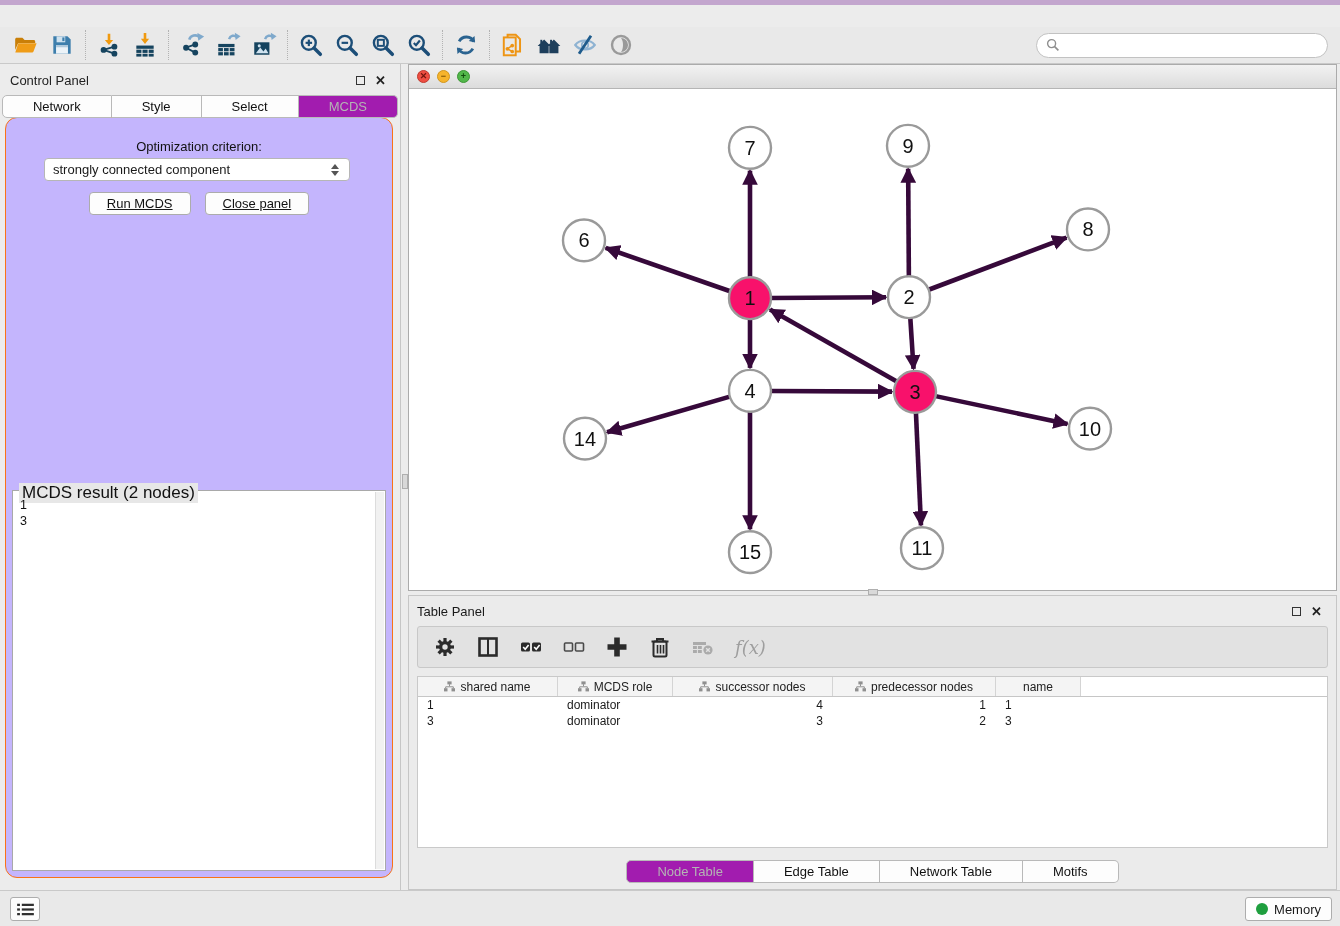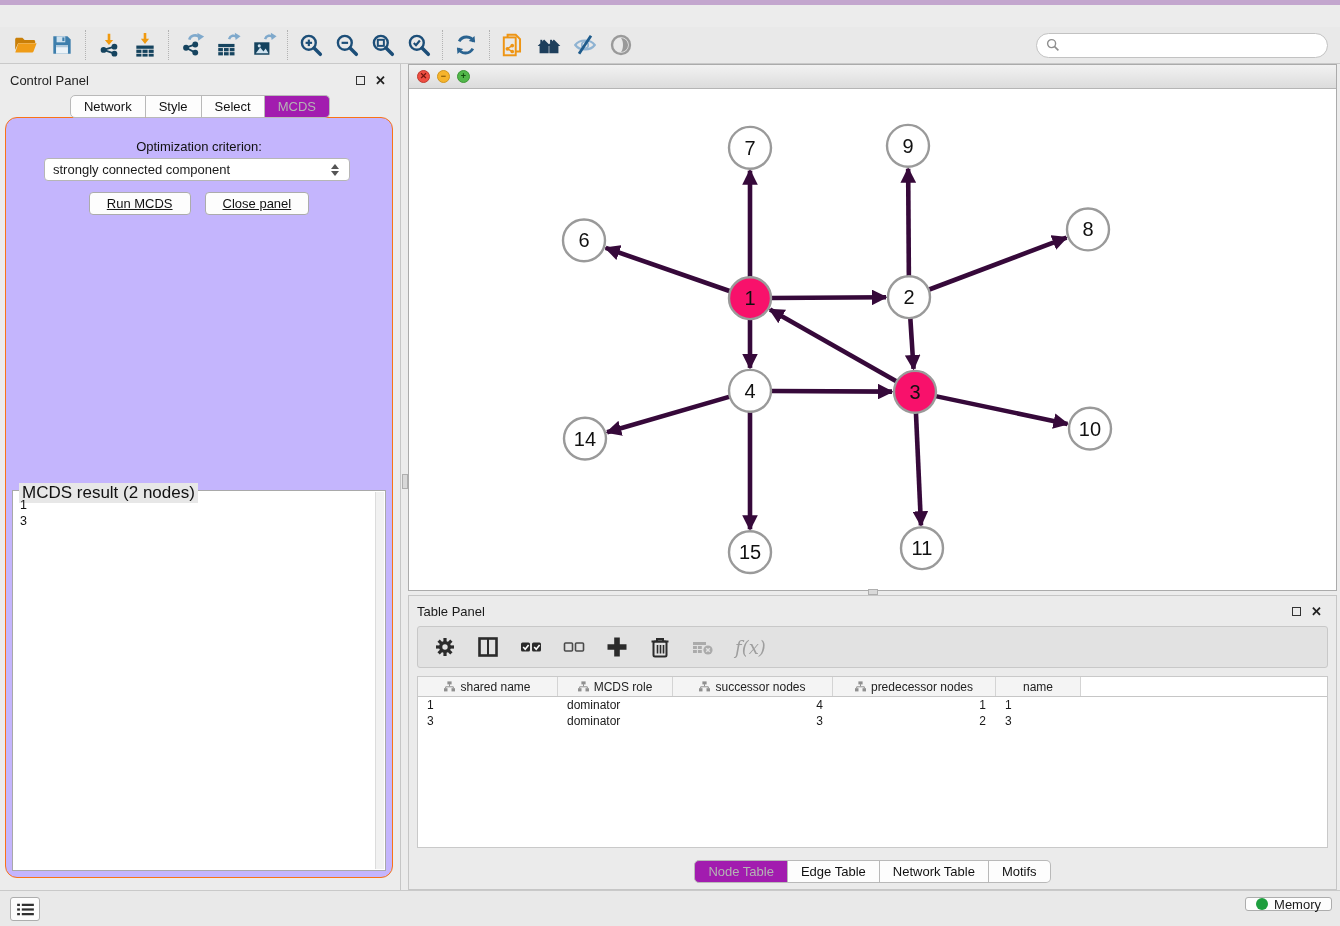--- a/index.html
+++ b/index.html
@@ -35,21 +35,21 @@
   .searchbox input { border:none; outline:none; flex:1; font-size:13px; margin-left:6px; background:transparent; font-family:"Liberation Sans",sans-serif; }
   
   .control-panel { position:absolute; left:0; top:64px; width:400px; bottom:36px; }
   .panel-header { position:absolute; top:4px; left:0; right:0; height:24px; display:flex; align-items:center; }
   .panel-header .ph-title { font-size:13px; margin-left:10px; color:#222; }
   .ph-btns { margin-left:auto; margin-right:14px; display:flex; gap:10px; align-items:center; }
   .ph-float { width:9px; height:9px; border:1.5px solid #333; background:transparent; }
   .ph-close { font-size:13px; font-weight:bold; color:#222; line-height:1; }
   .tabbar { display:flex; }
   .tab {
-    background:#FDFDFD; border:1px solid #B9B9B9; border-left:none; padding:3px 13px;
+    background:#FDFDFD; border:1px solid #B9B9B9; border-left:none; padding:3px 30px;
     font-size:13px; color:#111; white-space:nowrap;
   }
   .tab:first-child { border-left:1px solid #B9B9B9; border-radius:5px 0 0 5px; }
   .tab:last-child { border-radius:0 5px 5px 0; }
   .tab.selected { background:#a21caf; color:#B4B4B4; }
   .cp-tabs { position:absolute; top:31px; left:0; right:0; display:flex; justify-content:center; z-index:2; }
   .cp-body {
     position:absolute; top:53px; left:5px; right:7px; bottom:12px; background:#c4b5fd;
     border:1px solid #f97316; border-radius:12px;
   }
@@ -120,21 +120,21 @@
   .td.left { text-align:left; padding-left:9px; }
   .td.right { text-align:right; padding-right:10px; }
   .tp-tabs { position:absolute; bottom:6px; left:0; right:0; display:flex; justify-content:center; }
   
   .statusbar { position:absolute; left:0; right:0; bottom:0; height:36px; background:#E9E9E9; border-top:1px solid #C9C9C9; }
   .list-btn {
     position:absolute; left:10px; top:6px; width:30px; height:24px; background:#FDFDFD;
     border:1px solid #ADADAD; border-radius:3px; display:flex; align-items:center; justify-content:center;
   }
   .memory-btn {
-    position:absolute; right:8px; top:6px; height:14px; background:#FDFDFD; border:1px solid #ADADAD;
+    position:absolute; right:8px; top:6px; height:24px; background:#FDFDFD; border:1px solid #ADADAD;
     border-radius:3px; display:flex; align-items:center; padding:0 10px; font-size:13px; gap:6px;
   }
   .memdot { width:12px; height:12px; border-radius:50%; background:#1E9E3E; }
 </style>
 </head>
 <body>
 
 <div class="screen">
 
   <div class="menustrip"></div>

